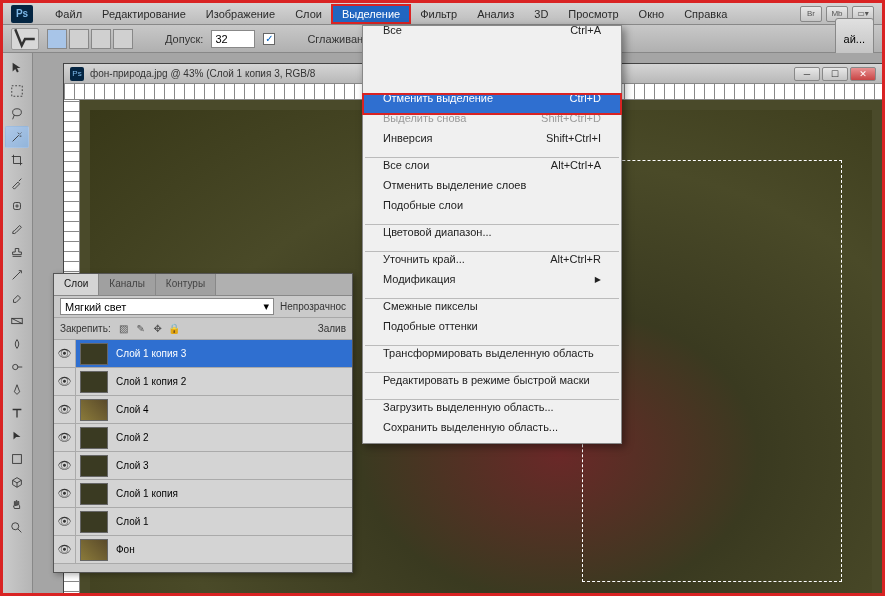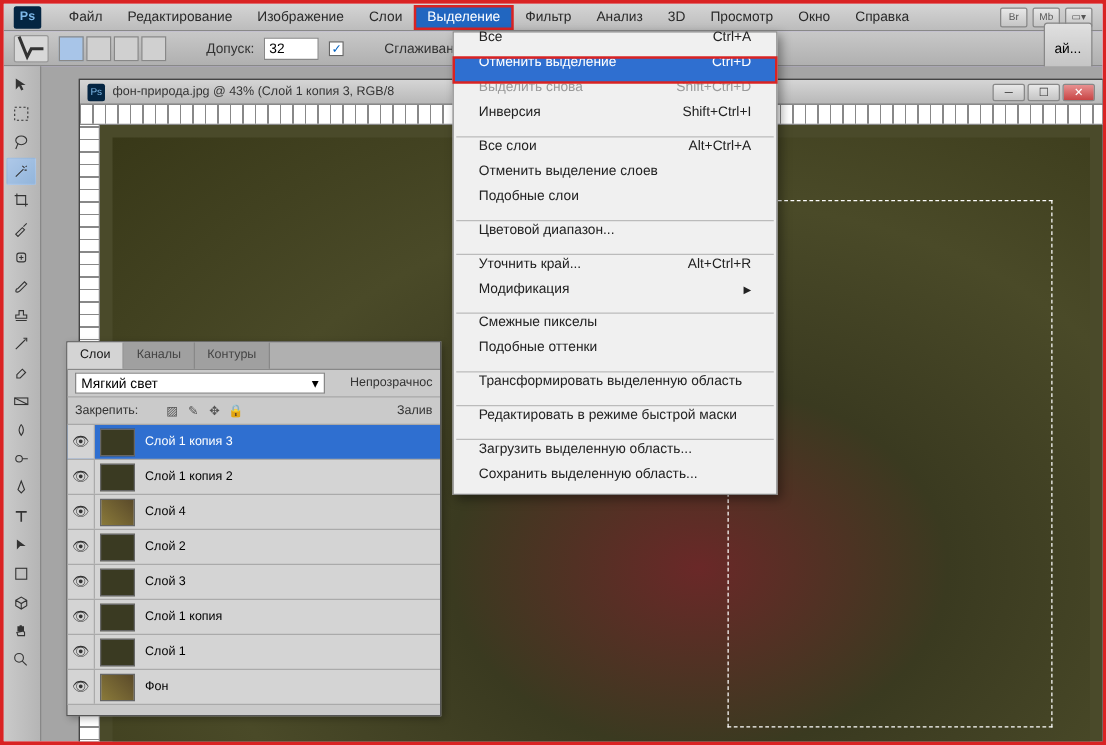--- a/index.html
+++ b/index.html
@@ -1,17 +1,17 @@
 <!DOCTYPE html>
 <html><head>
 <meta charset="utf-8">
 <style>
 * { margin: 0; padding: 0; box-sizing: border-box; font-family: Tahoma, Arial, sans-serif; font-size: 11px; user-select: none; }
 body { background: #fff; width: 885px; height: 596px; overflow: hidden; border: 3px solid #d92323; position: relative; }
-.app { background: #c4b5fd; width: 100%; height: 100%; display: flex; flex-direction: column; }
+.app { background: #fde047; width: 100%; height: 100%; display: flex; flex-direction: column; }
 .menubar { background: linear-gradient(#d5d5d5, #bcbcbc); height: 22px; display: flex; align-items: center; padding: 0 8px; gap: 2px; border-bottom: 1px solid #888; }
 .ps-logo { width: 22px; height: 18px; background: #042542; color: #7db8e8; display: flex; align-items: center; justify-content: center; font-weight: bold; font-size: 10px; border-radius: 2px; margin-right: 10px; }
 .menu-item { padding: 3px 10px; color: #2a2a2a; cursor: default; }
 .menu-item.active { background: #2166c0; color: #fff; outline: 2px solid #d92323; outline-offset: -1px; }
 .menu-right { margin-left: auto; display: flex; gap: 4px; }
 .menu-right-btn { width: 22px; height: 16px; background: linear-gradient(#e8e8e8,#c5c5c5); border: 1px solid #888; border-radius: 2px; display: flex; align-items: center; justify-content: center; font-size: 8px; color: #555; }
 .optbar { background: linear-gradient(#c8c8c8,#b0b0b0); height: 28px; display: flex; align-items: center; padding: 0 8px; gap: 8px; border-bottom: 1px solid #888; }
 .opt-icon { width: 28px; height: 22px; background: #d8d8d8; border: 1px solid #999; border-radius: 2px; display: flex; align-items: center; justify-content: center; }
 .opt-sel { display: flex; gap: 2px; }
 .opt-sel-btn { width: 20px; height: 20px; background: #d0d0d0; border: 1px solid #888; }
@@ -38,36 +38,36 @@
 .doc-body { display: flex; height: calc(100% - 36px); }
 .ruler-v { width: 16px; background: #fff; border-right: 1px solid #888; }
 .ruler-v::after { content: ''; position: absolute; width: 16px; top: 36px; bottom: 0; background: repeating-linear-gradient(0deg, #888 0, #888 1px, transparent 1px, transparent 10px); }
 .canvas { flex: 1; background: #4a4a2a; position: relative; overflow: hidden; }
 .canvas-inner { position: absolute; inset: 10px 10px 10px 10px; background: radial-gradient(ellipse at 60% 70%, #6a2828 0%, #3a3a20 30%, #4a4a28 60%, #383818 100%); }
 .marquee { position: absolute; right: 40px; top: 60px; bottom: 30px; width: 260px; border: 1px dashed #fff; }
 .panel { position: absolute; left: 50px; top: 270px; width: 300px; height: 300px; background: #cacaca; border: 1px solid #555; box-shadow: 2px 2px 6px rgba(0,0,0,0.3); z-index: 50; }
 .panel-tabs { height: 22px; display: flex; background: #b0b0b0; border-bottom: 1px solid #888; }
 .panel-tab { padding: 4px 10px; background: #a0a0a0; border-right: 1px solid #888; color: #444; font-size: 10px; }
 .panel-tab.active { background: #d4d4d4; color: #111; }
-.panel-row { height: 22px; display: flex; align-items: center; padding: 0 6px; gap: 20px; border-bottom: 1px solid #a8a8a8; }
+.panel-row { height: 22px; display: flex; align-items: center; padding: 0 6px; gap: 6px; border-bottom: 1px solid #a8a8a8; }
 .panel-select { flex: 1; height: 17px; background: #fff; border: 1px solid #888; padding: 1px 4px; font-size: 10px; display: flex; align-items: center; justify-content: space-between; }
 .panel-lbl { font-size: 10px; color: #333; }
 .lock-icons { display: flex; gap: 3px; }
 .lock-icon { width: 14px; height: 14px; display: flex; align-items: center; justify-content: center; color: #555; font-size: 10px; }
 .layers { overflow: auto; height: calc(100% - 66px); }
 .layer { height: 28px; display: flex; align-items: center; border-bottom: 1px solid #aaa; background: #d4d4d4; }
 .layer.selected { background: #2f6fd0; color: #fff; }
 .layer-eye { width: 22px; height: 100%; display: flex; align-items: center; justify-content: center; border-right: 1px solid #aaa; color: #333; }
 .layer.selected .layer-eye { color: #333; background: #d4d4d4; }
 .layer-thumb { width: 28px; height: 22px; margin: 0 4px; border: 1px solid #666; background: #3a3a22; display: flex; align-items: center; justify-content: center; }
 .layer-name { flex: 1; padding-left: 4px; font-size: 10px; }
 .dropdown { position: absolute; left: 359px; top: 22px; width: 260px; background: #f0f0f0; border: 1px solid #888; box-shadow: 3px 3px 8px rgba(0,0,0,0.4); z-index: 200; }
 .dd-item { height: 20px; display: flex; align-items: center; justify-content: space-between; padding: 0 20px 12px 20px; color: #222; }
 .dd-item.disabled { color: #9a9a9a; }
-.dd-item.highlighted { background: #2f6fd0; color: #fff; outline: 2px solid #d92323; outline-offset: -1px; }
+.dd-item.highlighted { background: #2f6fd0; color: #fff; outline: 2px solid #d92323; outline-offset: -1px; margin-top: 48px; }
 .dd-item .arrow { font-size: 8px; }
 .dd-sep { height: 1px; background: #bbb; margin: 3px 2px; }
 </style>
 </head>
 <body>
 
 <div class="app">
 
   <div class="menubar">
     <div class="ps-logo">Ps</div>

